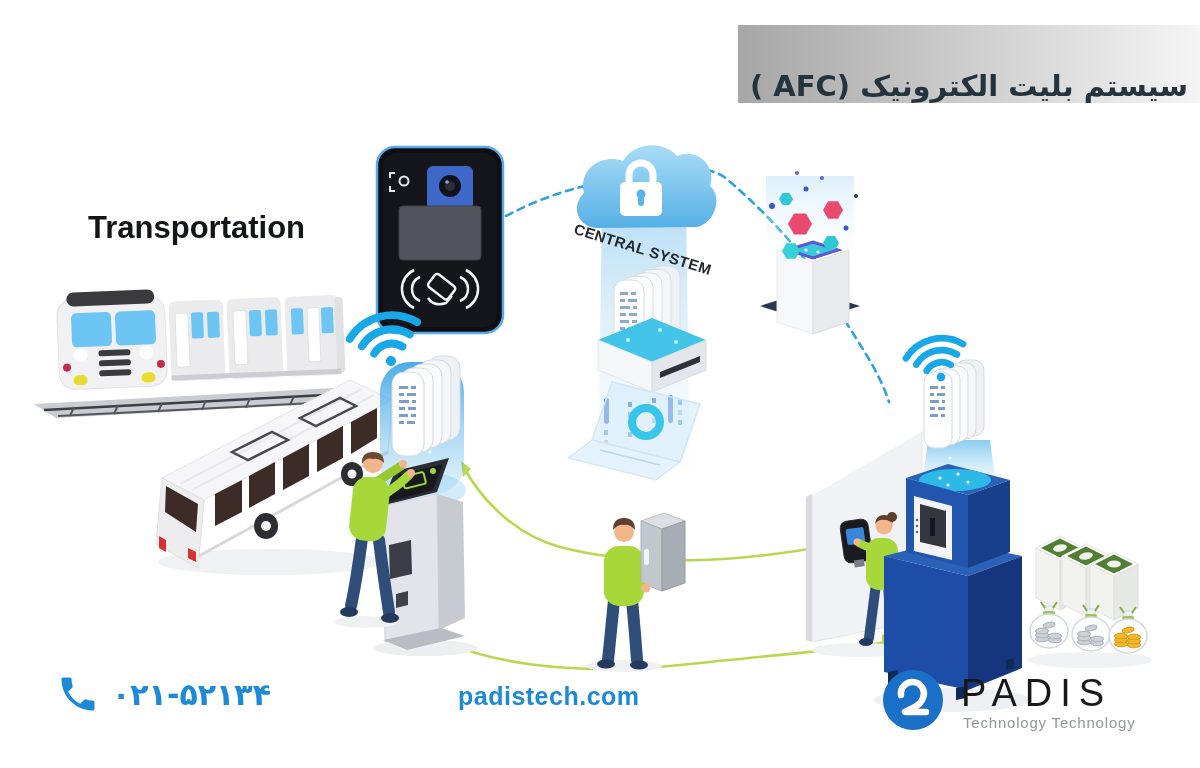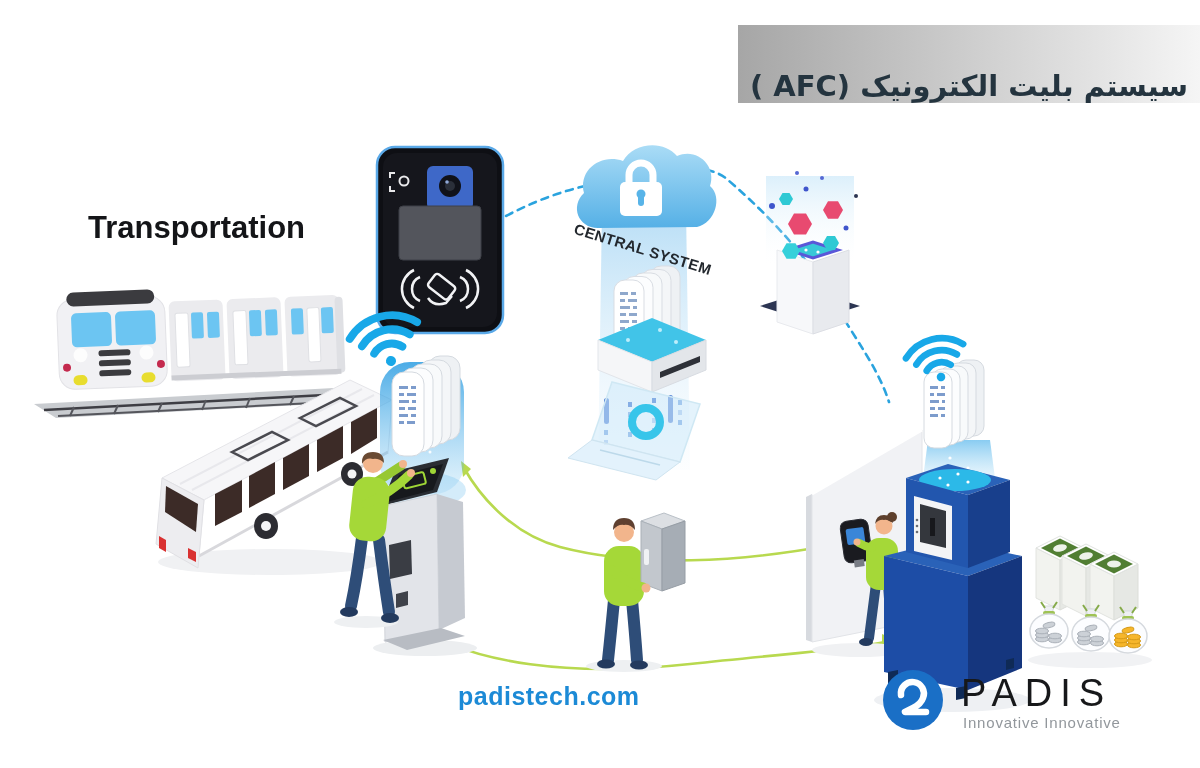--- a/index.html
+++ b/index.html
@@ -489,25 +489,31 @@
 </svg>
 
 <div class="banner">
   <span>سیستم بلیت الکترونیک (AFC )</span>
 </div>
 
 <div class="transport-label">Transportation</div>
 
 <div class="central-label">CENTRAL SYSTEM</div>
 
+<div class="phone-wrap">
+  <svg width="44" height="44" viewBox="0 0 24 24">
+    <path class="phone-glyph" d="M6.62 10.79c1.44 2.83 3.76 5.14 6.59 6.59l2.2-2.2c.27-.27.67-.36 1.02-.24 1.12.37 2.33.57 3.57.57.55 0 1 .45 1 1V20c0 .55-.45 1-1 1-9.39 0-17-7.61-17-17 0-.55.45-1 1-1h3.5c.55 0 1 .45 1 1 0 1.25.2 2.45.57 3.57.11.35.03.74-.25 1.02l-2.2 2.2z"></path>
+  </svg>
+  <span class="phone-number">۰۲۱-۵۲۱۳۴</span>
+</div>
 
 <div class="site-label">padistech.com</div>
 
 <div class="brand">
   <svg class="mark" width="64" height="64" viewBox="0 0 64 64">
     <circle cx="32" cy="32" r="30" fill="#1a6fc6"></circle>
     <path d="M20 27 A 11.5 11.5 0 1 1 42 30 Q 40 36 32 40 L 24 44 L 45 44" fill="none" stroke="#ffffff" stroke-width="6.5" stroke-linecap="round" stroke-linejoin="round"></path>
   </svg>
   <div class="name">PADIS</div>
-  <div class="tagline">Innovative Innovative</div>
+  <div class="tagline">Technology Technology</div>
 </div>
 
 </div>
 
 </body></html>

